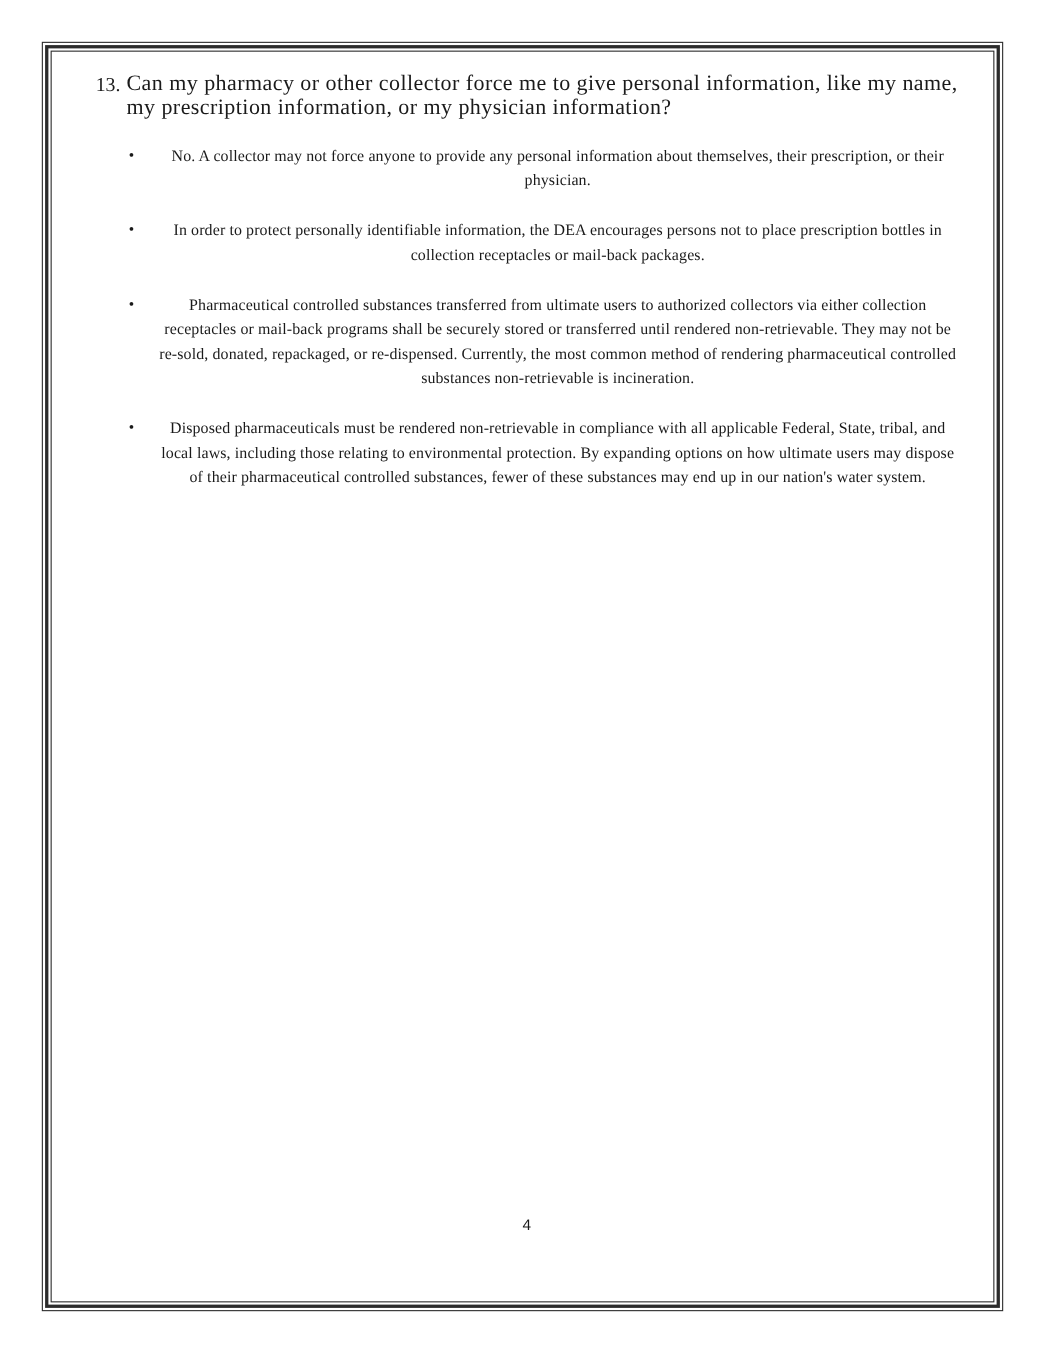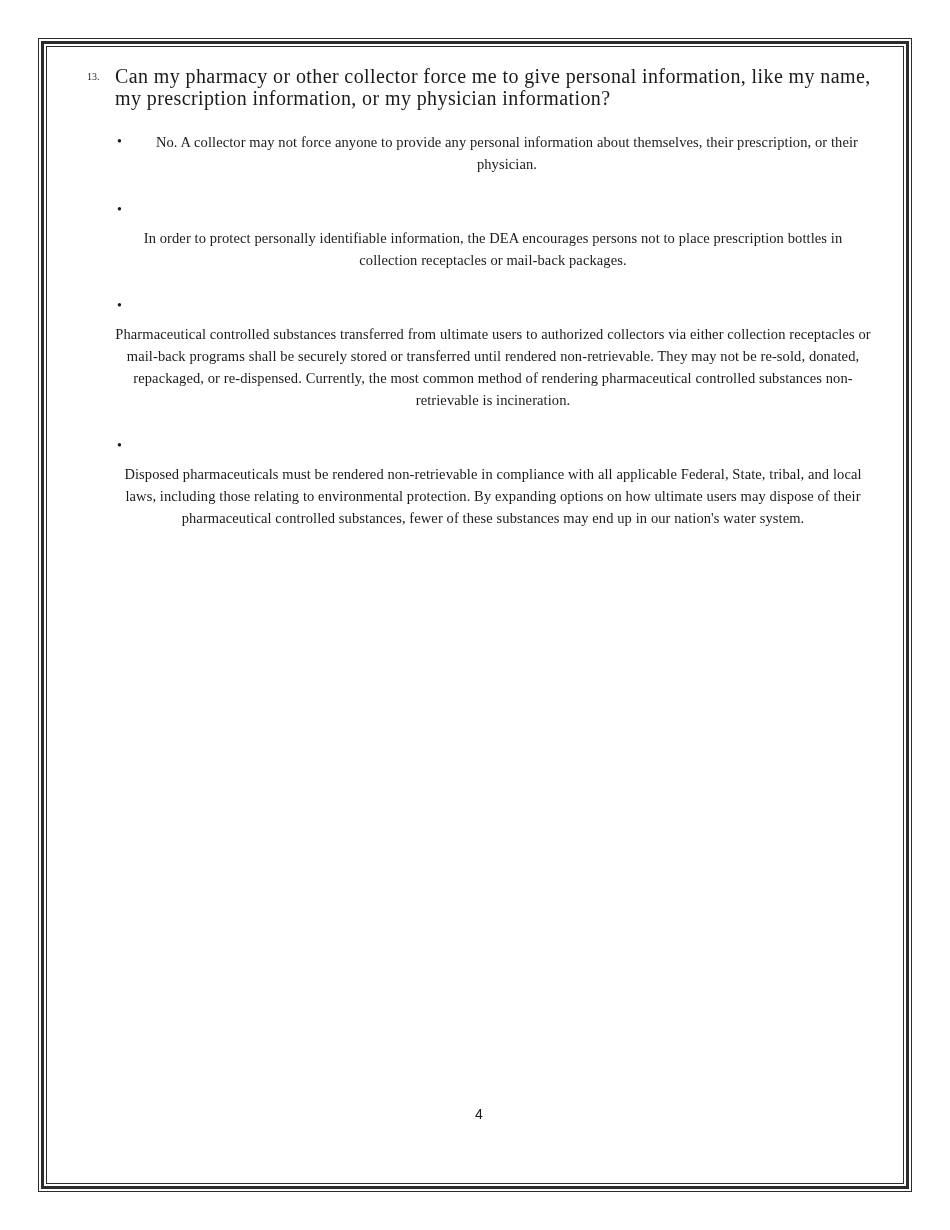--- a/index.html
+++ b/index.html
@@ -49,21 +49,21 @@
     margin-bottom: 24px;
   }
 
   .q-row {
     display: flex;
     align-items: flex-start;
   }
 
   .q-num {
     flex: 0 0 28px;
-    font-size: 10px;
+    font-size: 18px;
     line-height: 22px;
     padding-top: 1px;
   }
 
   .q-text {
     flex: 1 1 auto;
     font-size: 20px;
     line-height: 22px;
     letter-spacing: 0.4px;
   }
@@ -74,21 +74,20 @@
     text-align: center;
   }
 
   .bullet-item {
     display: flex;
     align-items: flex-start;
     margin-bottom: 24px;
   }
   .bullet-item:last-child {
     margin-bottom: 0;
-    flex-direction: column;
   }
 
   .bullet-mark {
     flex: 0 0 28px;
     text-align: left;
     padding-left: 2px;
     font-size: 14px;
     line-height: 22px;
   }
   .bullet-mark::before {

